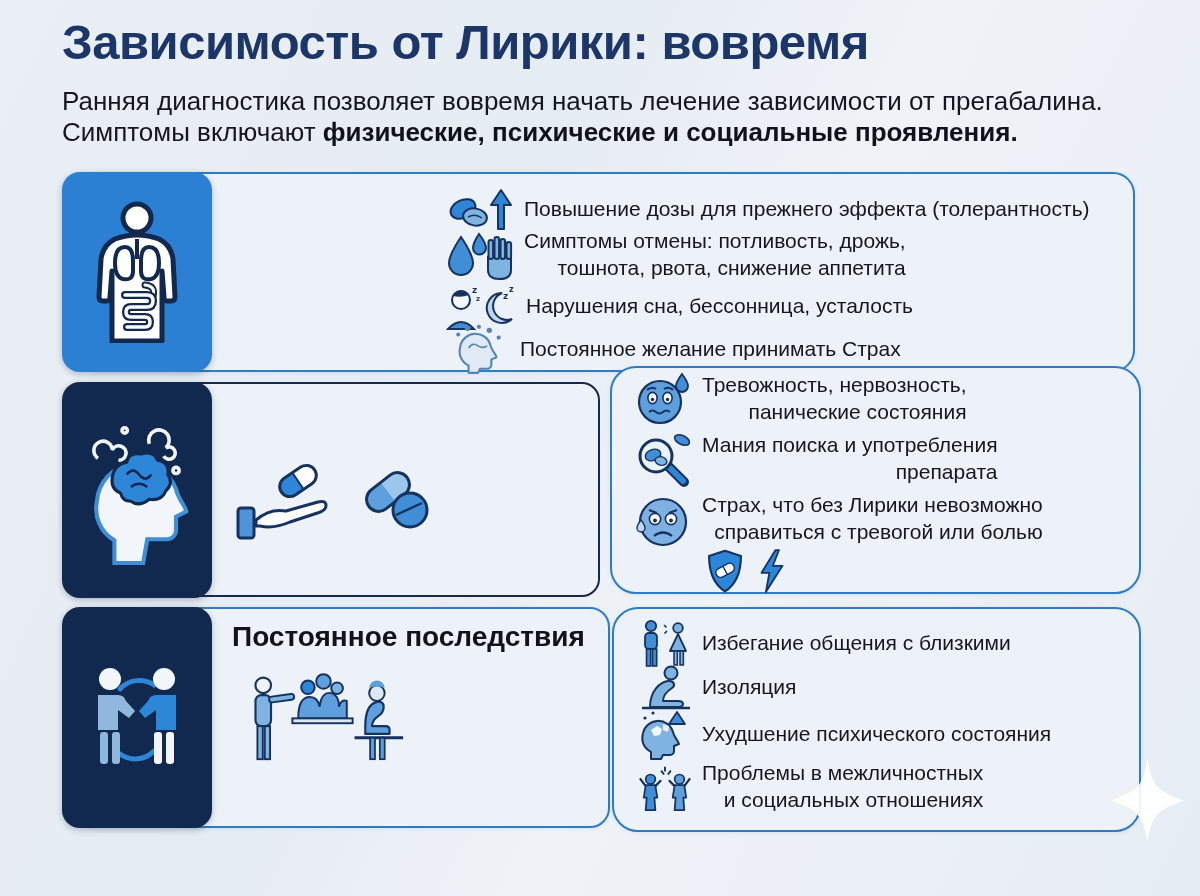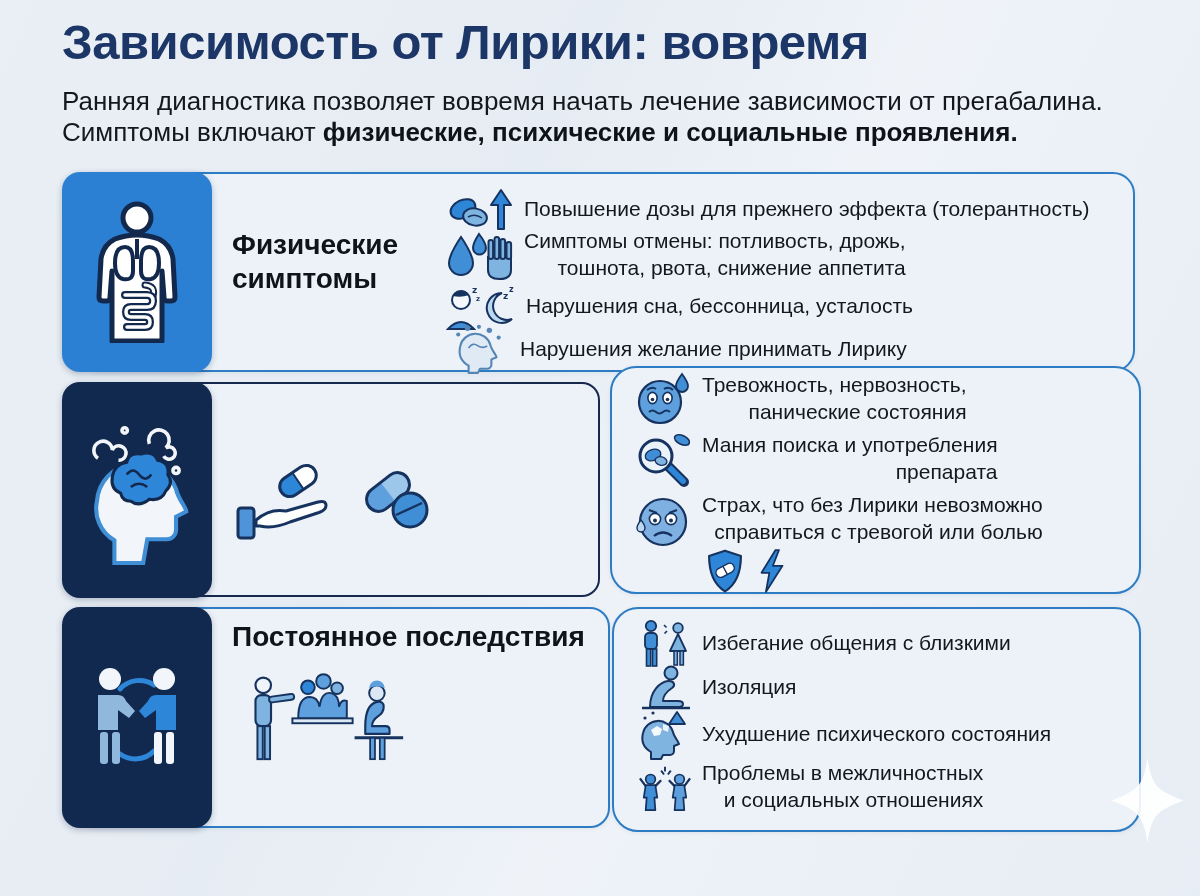--- a/index.html
+++ b/index.html
@@ -45,22 +45,20 @@
         <line x1="50" y1="38" x2="50" y2="58" stroke="#13284d" stroke-width="4"></line>
         <path d="M46 60 Q46 46 38 46 Q28 46 28 62 Q28 76 36 78 Q46 80 46 70 Z" fill="#fff" stroke="#13284d" stroke-width="4"></path>
         <path d="M54 60 Q54 46 62 46 Q72 46 72 62 Q72 76 64 78 Q54 80 54 70 Z" fill="#fff" stroke="#13284d" stroke-width="4"></path>
         <path d="M58 84 q11 1 8 11" fill="none" stroke="#13284d" stroke-width="7" stroke-linecap="round"></path>
         <path d="M58 84 q11 1 8 11" fill="none" stroke="#fff" stroke-width="3" stroke-linecap="round"></path>
         <path d="M38 94 h22 q6 0 6 6 t-6 6 h-16 q-5 0 -5 5 t5 5 h14 q5 0 5 5 t-5 5 h-18" fill="none" stroke="#13284d" stroke-width="8" stroke-linecap="round"></path>
         <path d="M38 94 h22 q6 0 6 6 t-6 6 h-16 q-5 0 -5 5 t5 5 h14 q5 0 5 5 t-5 5 h-18" fill="none" stroke="#fff" stroke-width="3.5" stroke-linecap="round"></path>
       </svg>
     </span>
   </div>
-  <div class="abs sec-title" style="left:232px;top:228px;">Физические
-симптомы</div>
 
   <div class="abs item" style="left:448px;top:186px;">
     <span class="icn" style="width:66px;">
       <svg width="66" height="46" viewBox="0 0 66 46">
         <ellipse cx="15" cy="23" rx="13" ry="9" fill="#2e86d8" stroke="#16325e" stroke-width="2" transform="rotate(-25 15 23)"></ellipse>
         <ellipse cx="27" cy="31" rx="12" ry="8.5" fill="#7fb3e0" stroke="#16325e" stroke-width="2" transform="rotate(10 27 31)"></ellipse>
         <path d="M20 31 Q27 27 34 32" fill="none" stroke="#16325e" stroke-width="1.5"></path>
         <path d="M50 43 V19 H43 L53 4 L63 19 H56 V43 Z" fill="#2e86d8" stroke="#16325e" stroke-width="2" stroke-linejoin="round"></path>
       </svg>
     </span>
@@ -110,21 +108,21 @@
         <path d="M16 23 q4 -6 9 -2 q5 3 9 0" fill="none" stroke="#5585b5" stroke-width="1.6"></path>
         <g fill="#5585b5">
           <circle cx="6" cy="10" r="2"></circle>
             <circle cx="15" cy="4" r="2.6"></circle>
             <circle cx="26" cy="2.6" r="2"></circle>
           <circle cx="36" cy="6" r="2.6"></circle>
             <circle cx="45" cy="13" r="2"></circle>
         </g>
       </svg>
     </span>
-    <span class="itext">Нарушения желание принимать Лирику</span>
+    <span class="itext">Постоянное желание принимать Страх</span>
   </div>
 
   <div class="abs box-dark" style="left:76px;top:382px;width:520px;height:211px;"></div>
   <div class="abs tile tile-navy" style="left:62px;top:382px;width:150px;height:216px;">
     <span class="icn">
       <svg width="108" height="150" viewBox="0 0 104 146">
         <g fill="none" stroke="#f2f6fa" stroke-width="3.5">
           <path d="M14 42 a9 9 0 1 1 14 -8 a7 7 0 1 1 6 10"></path>
           <path d="M64 28 a10 10 0 1 1 16 4 a6 6 0 1 1 -2 8"></path>
           <circle cx="40" cy="15" r="2.6"></circle>

